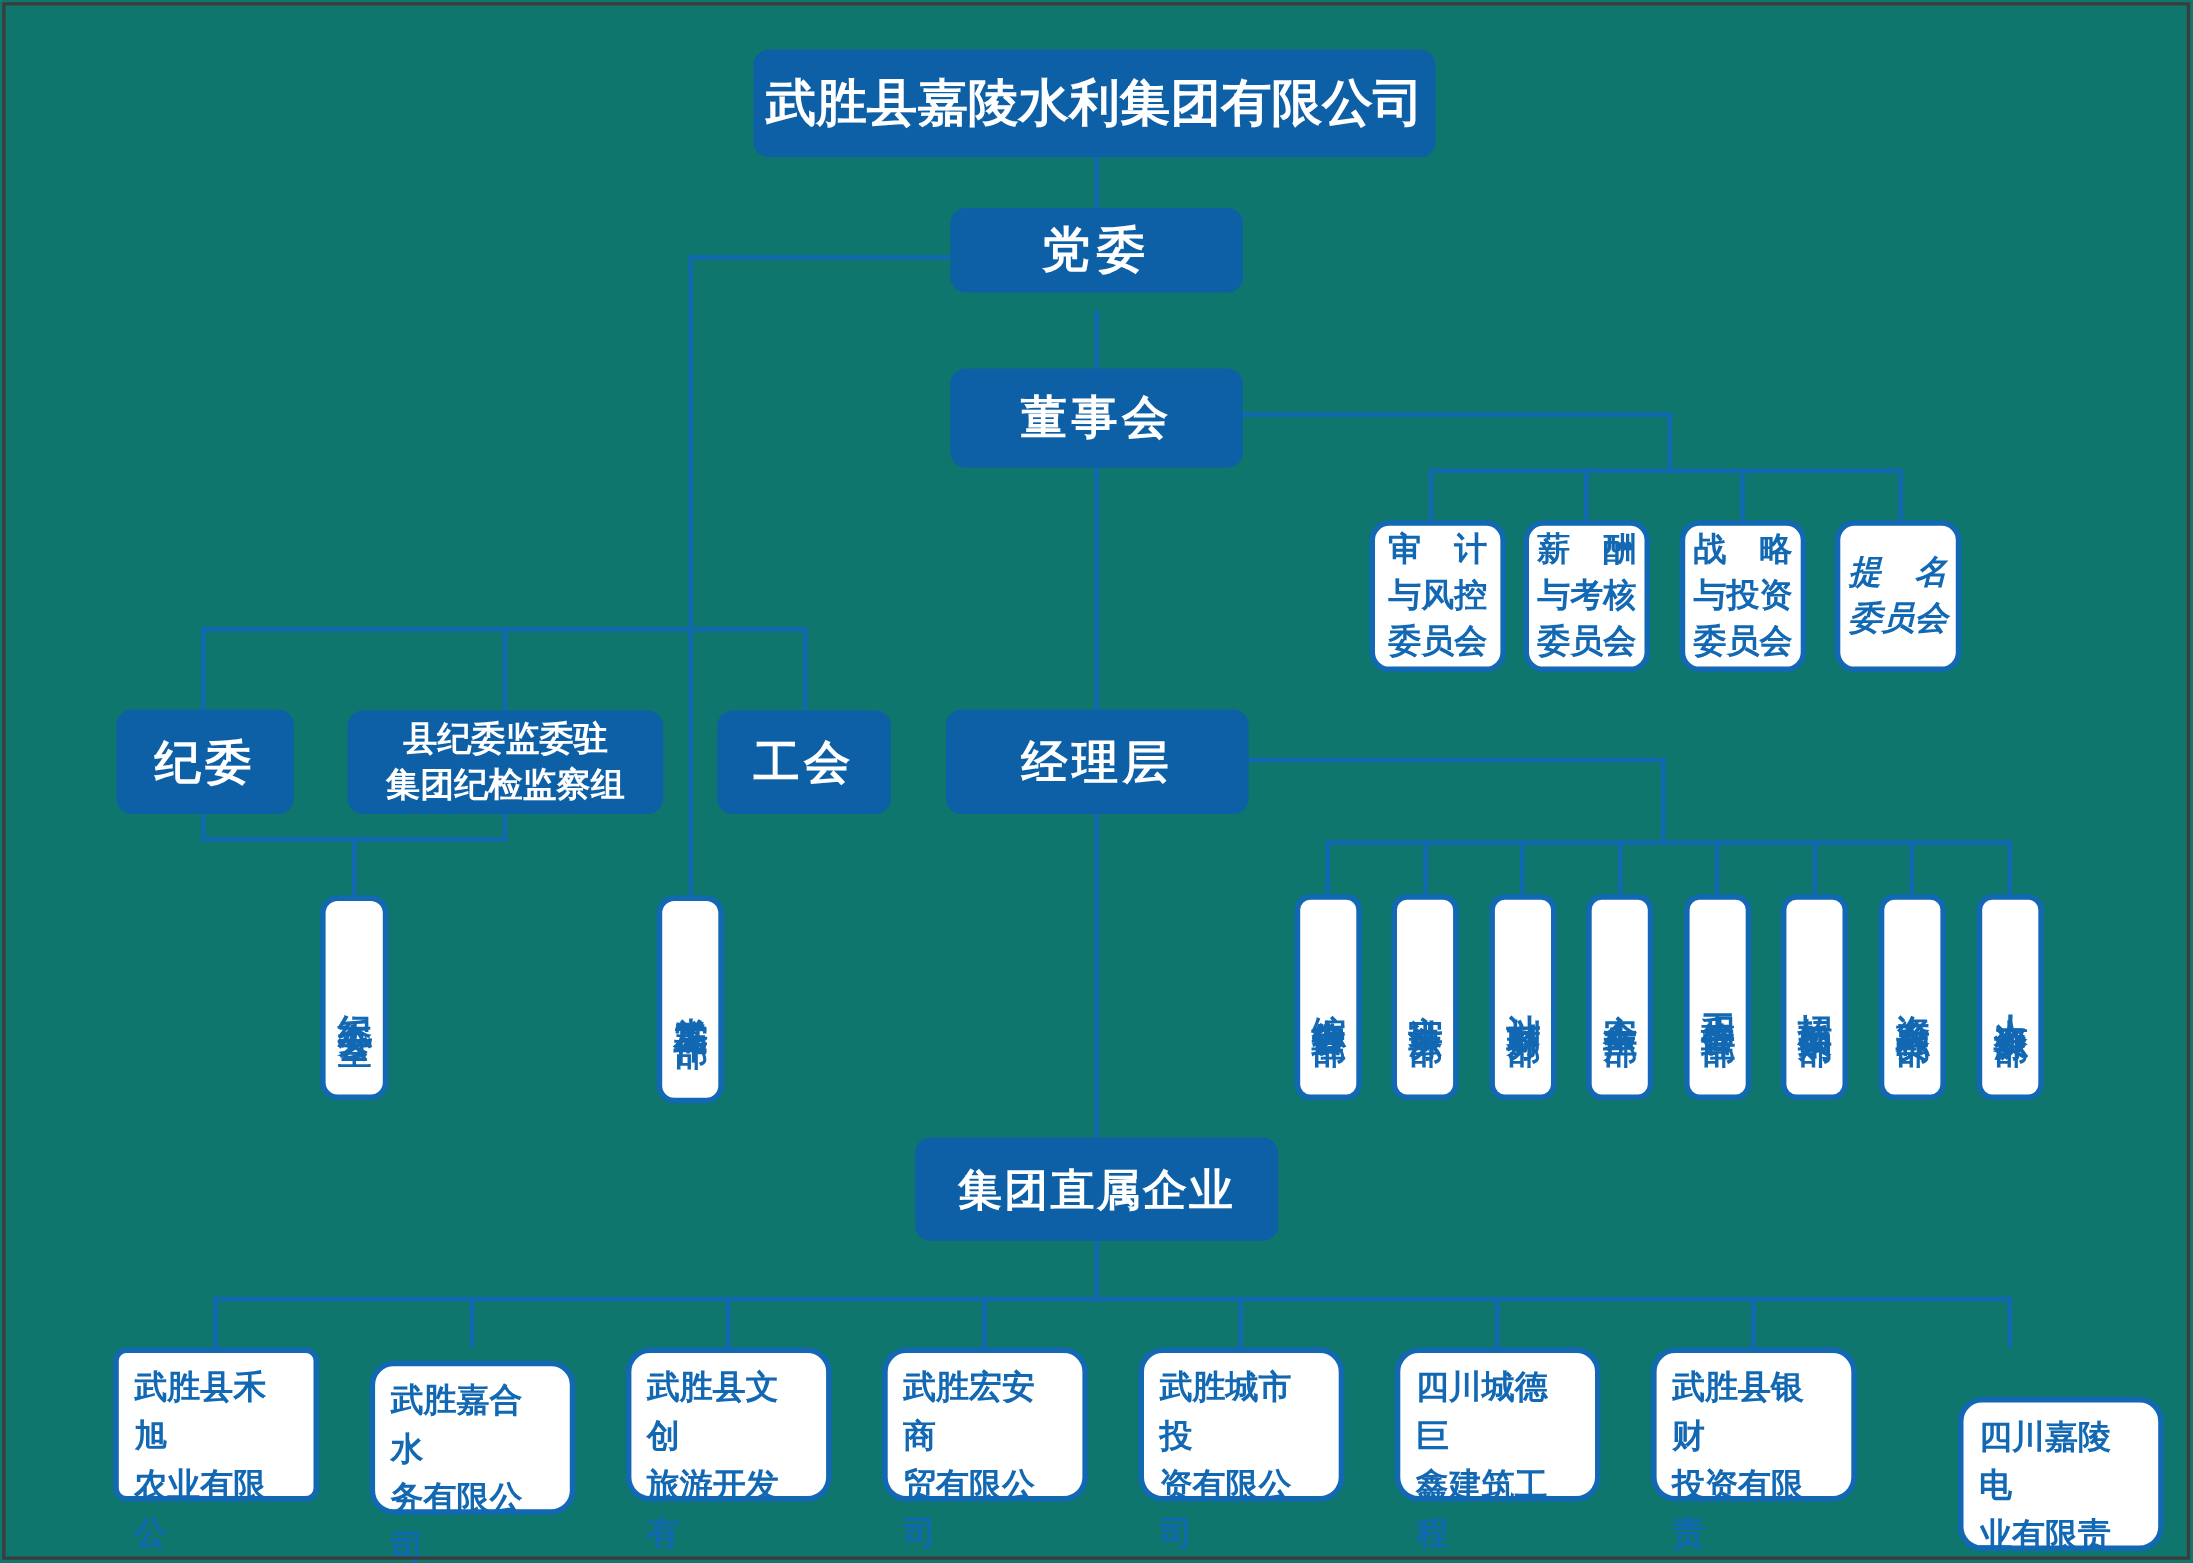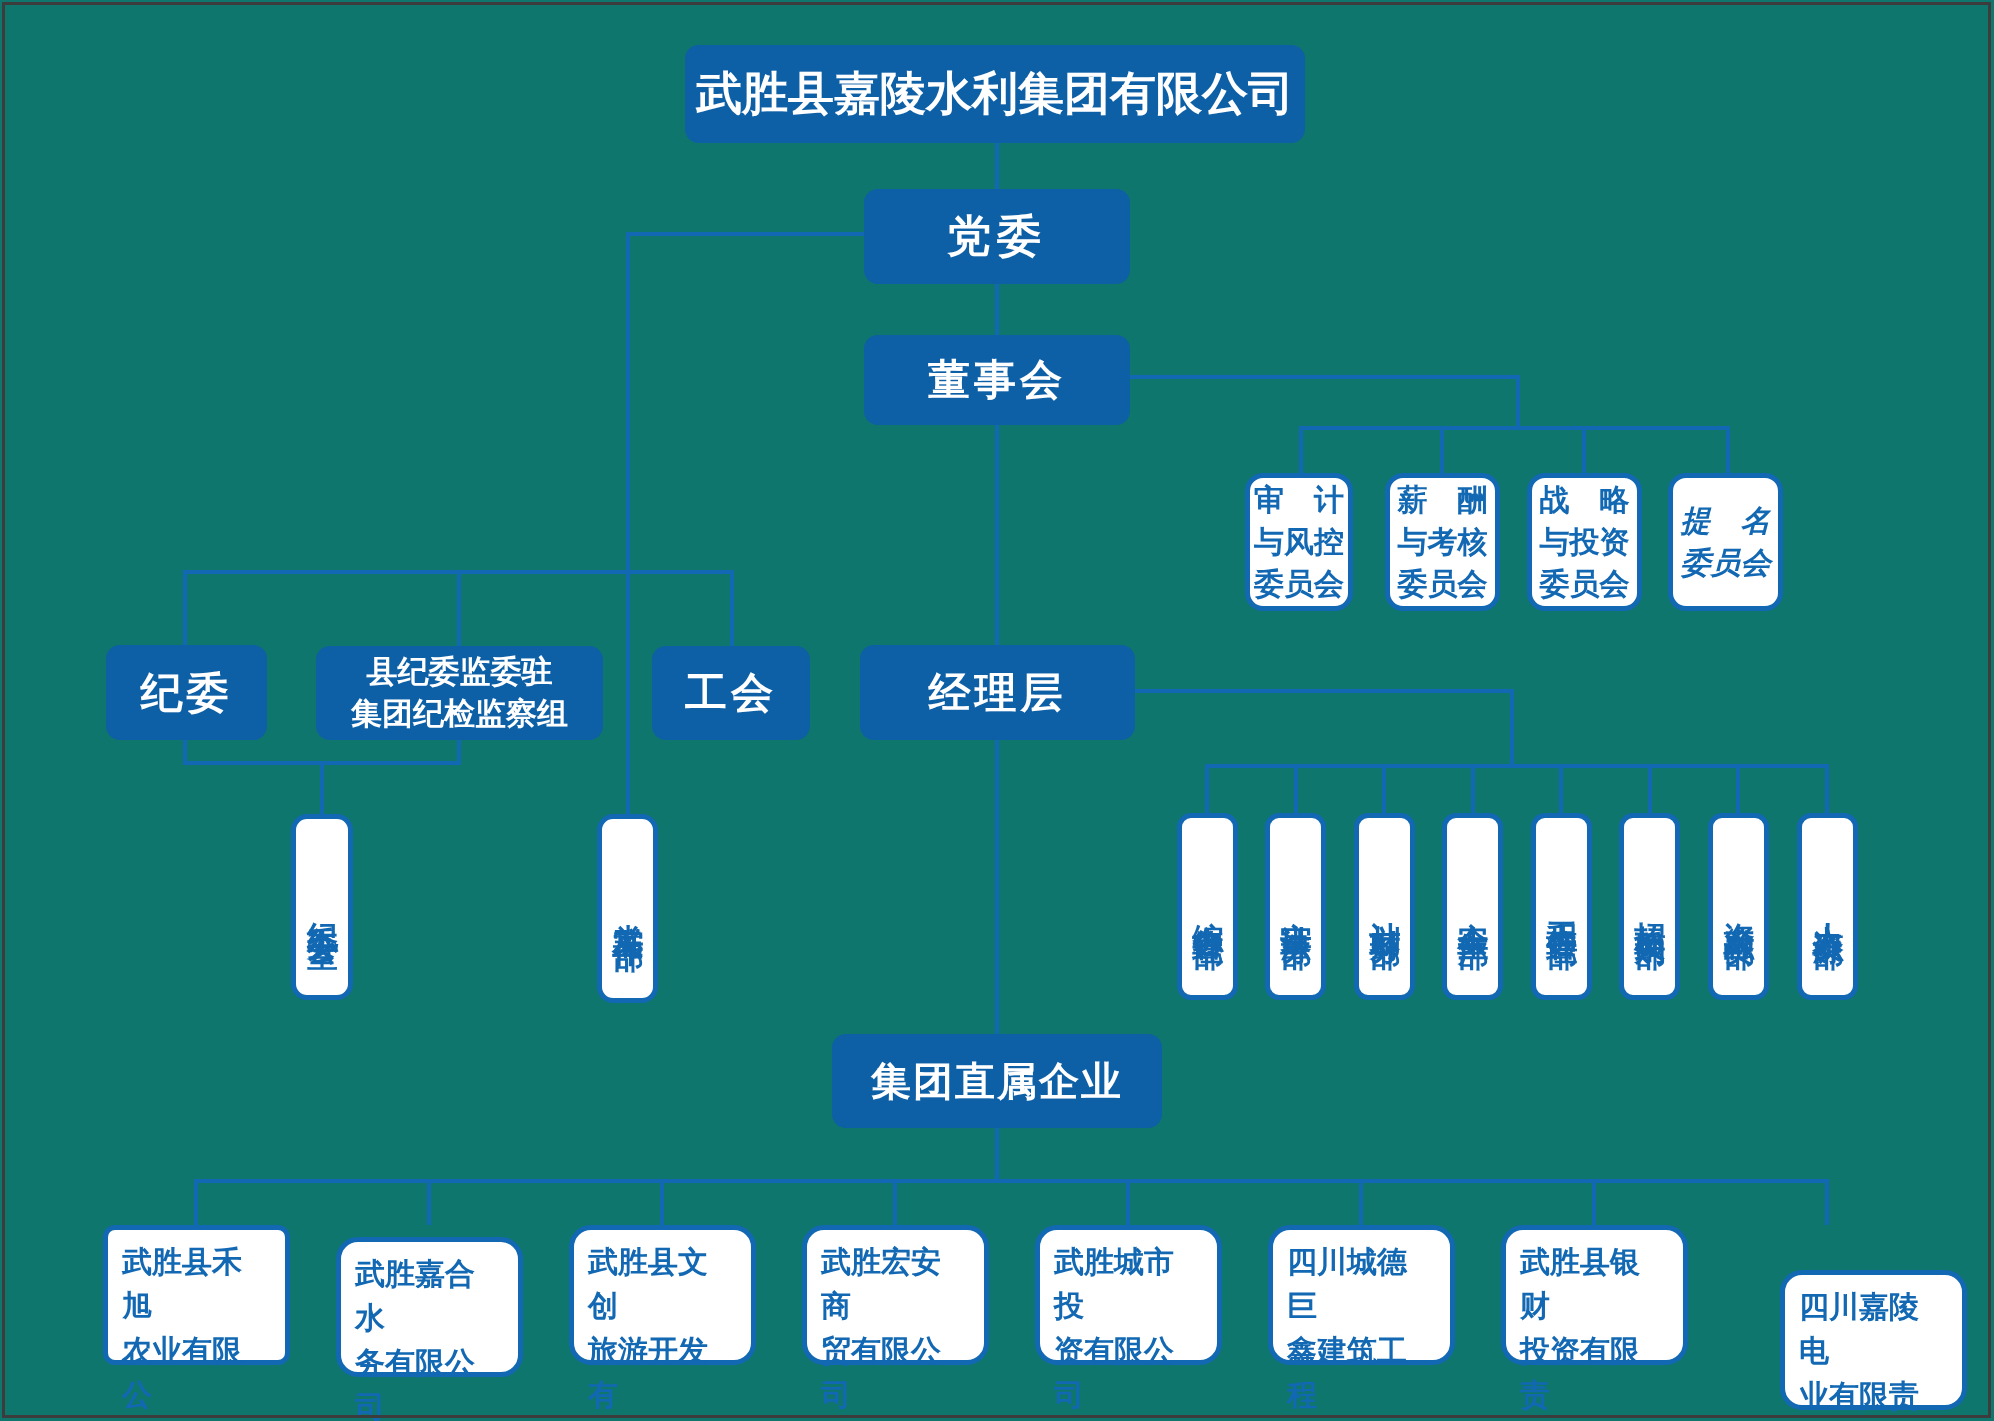--- a/index.html
+++ b/index.html
@@ -17,33 +17,33 @@
 
   
   .obox{position:absolute;background:#ffffff;border:5px solid #1268b2;color:#1268b2;
         box-sizing:border-box;border-radius:16px;font-weight:bold;
         display:flex;align-items:center;justify-content:center;text-align:center;white-space:pre-line;}
 
   .vert{writing-mode:vertical-rl;text-orientation:upright;letter-spacing:4px;font-size:31px;}
 
   
   .b-title   {left:685px; top:45px;  width:620px; height:98px; font-size:46px;}
-  .b-dangwei {left:864px; top:189px; width:266px; height:95px; font-size:44px; letter-spacing:6px;}
+  .b-dangwei {left:864px; top:189px; width:266px; height:77px; font-size:44px; letter-spacing:6px;}
   .b-dsh     {left:864px; top:335px; width:266px; height:90px; font-size:42px; letter-spacing:4px;}
   .b-jingli  {left:860px; top:645px; width:275px; height:95px; font-size:42px; letter-spacing:4px;}
   .b-jituan  {left:832px; top:1034px;width:330px; height:94px; font-size:40px; letter-spacing:2px;}
   .b-jiwei   {left:106px; top:645px; width:161px; height:95px; font-size:42px; letter-spacing:4px;}
   .b-jiancha {left:316px; top:646px; width:287px; height:94px; font-size:31px; line-height:1.35;}
   .b-gonghui {left:652px; top:646px; width:158px; height:94px; font-size:42px; letter-spacing:4px;}
 
   .b-jiweiban{left:291px; top:814px; width:62px;  height:186px;}
   .b-dangqun {left:597px; top:814px; width:61px;  height:189px;}
 
   .cm{top:473px; height:138px; font-size:30px; line-height:1.4; border-radius:18px;}
-  .cm1{left:1245px;width:108px;} .cm2{left:1385px;width:115px;}
+  .cm1{left:1245px;width:124px;} .cm2{left:1385px;width:115px;}
   .cm3{left:1527px;width:115px;} .cm4{left:1668px;width:115px;font-style:italic;}
 
   .dp{top:813px; height:187px; width:61px; border-radius:14px;}
   .dp1{left:1177px;} .dp2{left:1265px;} .dp3{left:1354px;} .dp4{left:1442px;}
   .dp5{left:1531px;} .dp6{left:1619px;} .dp7{left:1708px;} .dp8{left:1797px;}
 
   .co{top:1225px; height:140px; width:187px; border-radius:22px; font-size:30px; line-height:1.48;
       align-items:flex-start; justify-content:flex-start; text-align:left; padding:10px 14px;}
   .co1{left:103px;border-radius:12px;} .co2{left:336px;margin-top:12px;} .co3{left:569px;} .co4{left:802px;}
   .co5{left:1035px;} .co6{left:1268px;} .co7{left:1501px;} .co8{left:1780px;margin-top:45px;}

